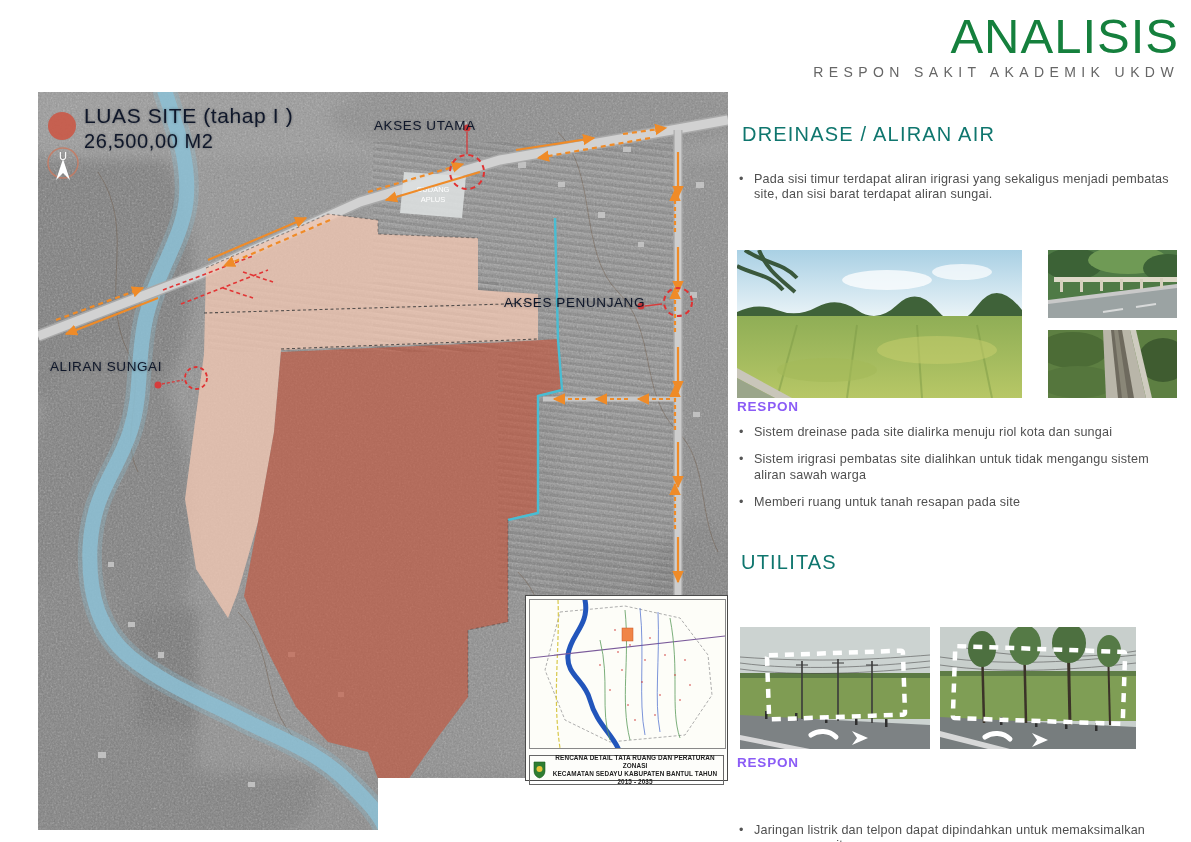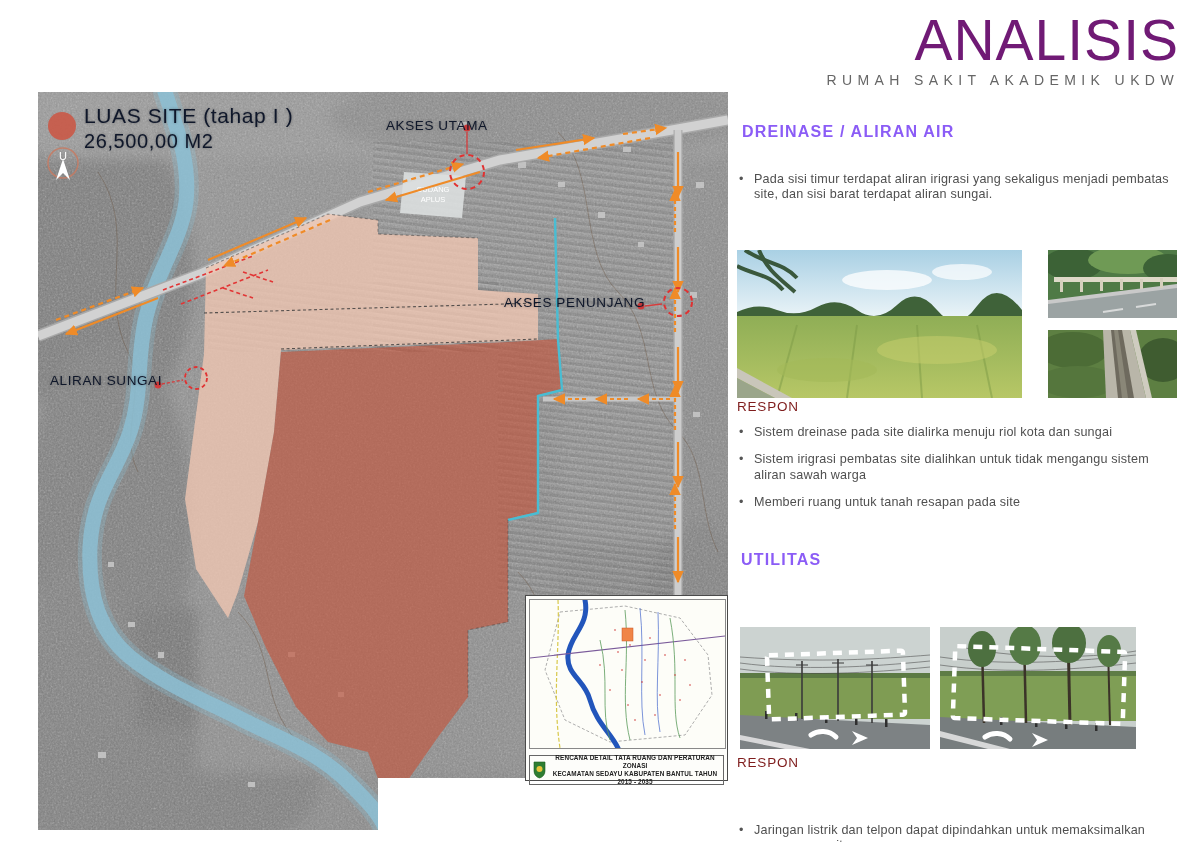--- a/index.html
+++ b/index.html
@@ -1,56 +1,56 @@
 <!DOCTYPE html>
 <html><head>
 <meta charset="utf-8">
 <style>
   html,body{margin:0;padding:0;background:#e8e8e8;}
   .page{position:relative;width:1191px;height:842px;background:#ffffff;overflow:hidden;
         font-family:"Liberation Sans", sans-serif;color:#4a4a4a;}
   
   .hdr{position:absolute;top:12px;right:12px;text-align:right;}
-  .hdr-title{font-size:57px;line-height:1.0;font-weight:300;color:#701a75;letter-spacing:1px;}
+  .hdr-title{font-size:49px;line-height:1.0;font-weight:300;color:#15803d;letter-spacing:1px;}
   .hdr-sub{margin-top:3px;font-size:14px;color:#666;letter-spacing:5.4px;font-weight:400;}
   
   .map-wrap{position:absolute;left:38px;top:92px;width:690px;height:738px;}
   .map-wrap svg.mainmap{position:absolute;left:0;top:0;}
   .mlbl{position:absolute;color:#0f172a;letter-spacing:.6px;font-weight:400;
         text-shadow:0 0 3px rgba(0,0,0,.35);white-space:nowrap;}
   .lbl-luas1{left:46px;top:12px;font-size:21px;}
   .lbl-luas2{left:46px;top:38px;font-size:20px;}
-  .lbl-utama{left:348px;top:26px;font-size:13.5px;}
+  .lbl-utama{left:336px;top:26px;font-size:13.5px;}
   .lbl-penunjang{left:466px;top:203px;font-size:13.5px;}
-  .lbl-sungai{left:12px;top:281px;font-size:13.5px;}
+  .lbl-sungai{left:12px;top:267px;font-size:13.5px;}
   
   .inset{position:absolute;left:487px;top:503px;width:203px;height:186px;background:#fdfdfa;
          border:1px solid #4a4a4a;box-sizing:border-box;padding:3px;}
   .inset-map{border:1px solid #888;}
   .inset-cap{margin-top:2px;border:1px solid #666;height:26px;display:flex;align-items:center;gap:4px;padding:1px 3px;}
   .inset-cap-text{flex:1;text-align:center;font-size:6.4px;font-weight:bold;color:#222;line-height:1.25;letter-spacing:.1px;}
   
-  .h-section{position:absolute;font-size:16px;color:#8b5cf6;letter-spacing:1.2px;font-weight:700;}
-  .h-respon{position:absolute;font-size:13.5px;color:#7f1d1d;letter-spacing:.8px;font-weight:400;}
+  .h-section{position:absolute;font-size:20px;color:#0f766e;letter-spacing:1.2px;font-weight:400;}
+  .h-respon{position:absolute;font-size:13.5px;color:#8b5cf6;letter-spacing:.8px;font-weight:700;}
   ul.blist{position:absolute;margin:0;padding:0;list-style:none;font-size:12.6px;line-height:1.22;color:#4f4f4f;letter-spacing:.2px;}
   ul.blist li{position:relative;padding-left:17px;margin-bottom:13px;}
   ul.blist li:before{content:"\2022";position:absolute;left:2px;top:0;color:#555;}
   ul.l1 li{margin-bottom:15px;}
   ul.l2 li{margin-bottom:12px;}
   .photo{position:absolute;overflow:hidden;}
   .photo svg{display:block;}
 </style>
 </head>
 <body>
 
 <div class="page">
 
   <div class="hdr">
     <div class="hdr-title">ANALISIS</div>
-    <div class="hdr-sub">RUMAH SAKIT AKADEMIK UKDW</div>
+    <div class="hdr-sub">RESPON SAKIT AKADEMIK UKDW</div>
   </div>
 
   <div class="map-wrap">
     <svg class="mainmap" width="690" height="738" viewBox="0 0 690 738">
       <defs>
         <filter id="noiseF" x="0" y="0" width="100%" height="100%">
           <feTurbulence type="fractalNoise" baseFrequency="0.55" numOctaves="3" seed="7" stitchTiles="stitch"></feTurbulence>
           <feColorMatrix type="saturate" values="0"></feColorMatrix>
         </filter>
         <filter id="soft">

